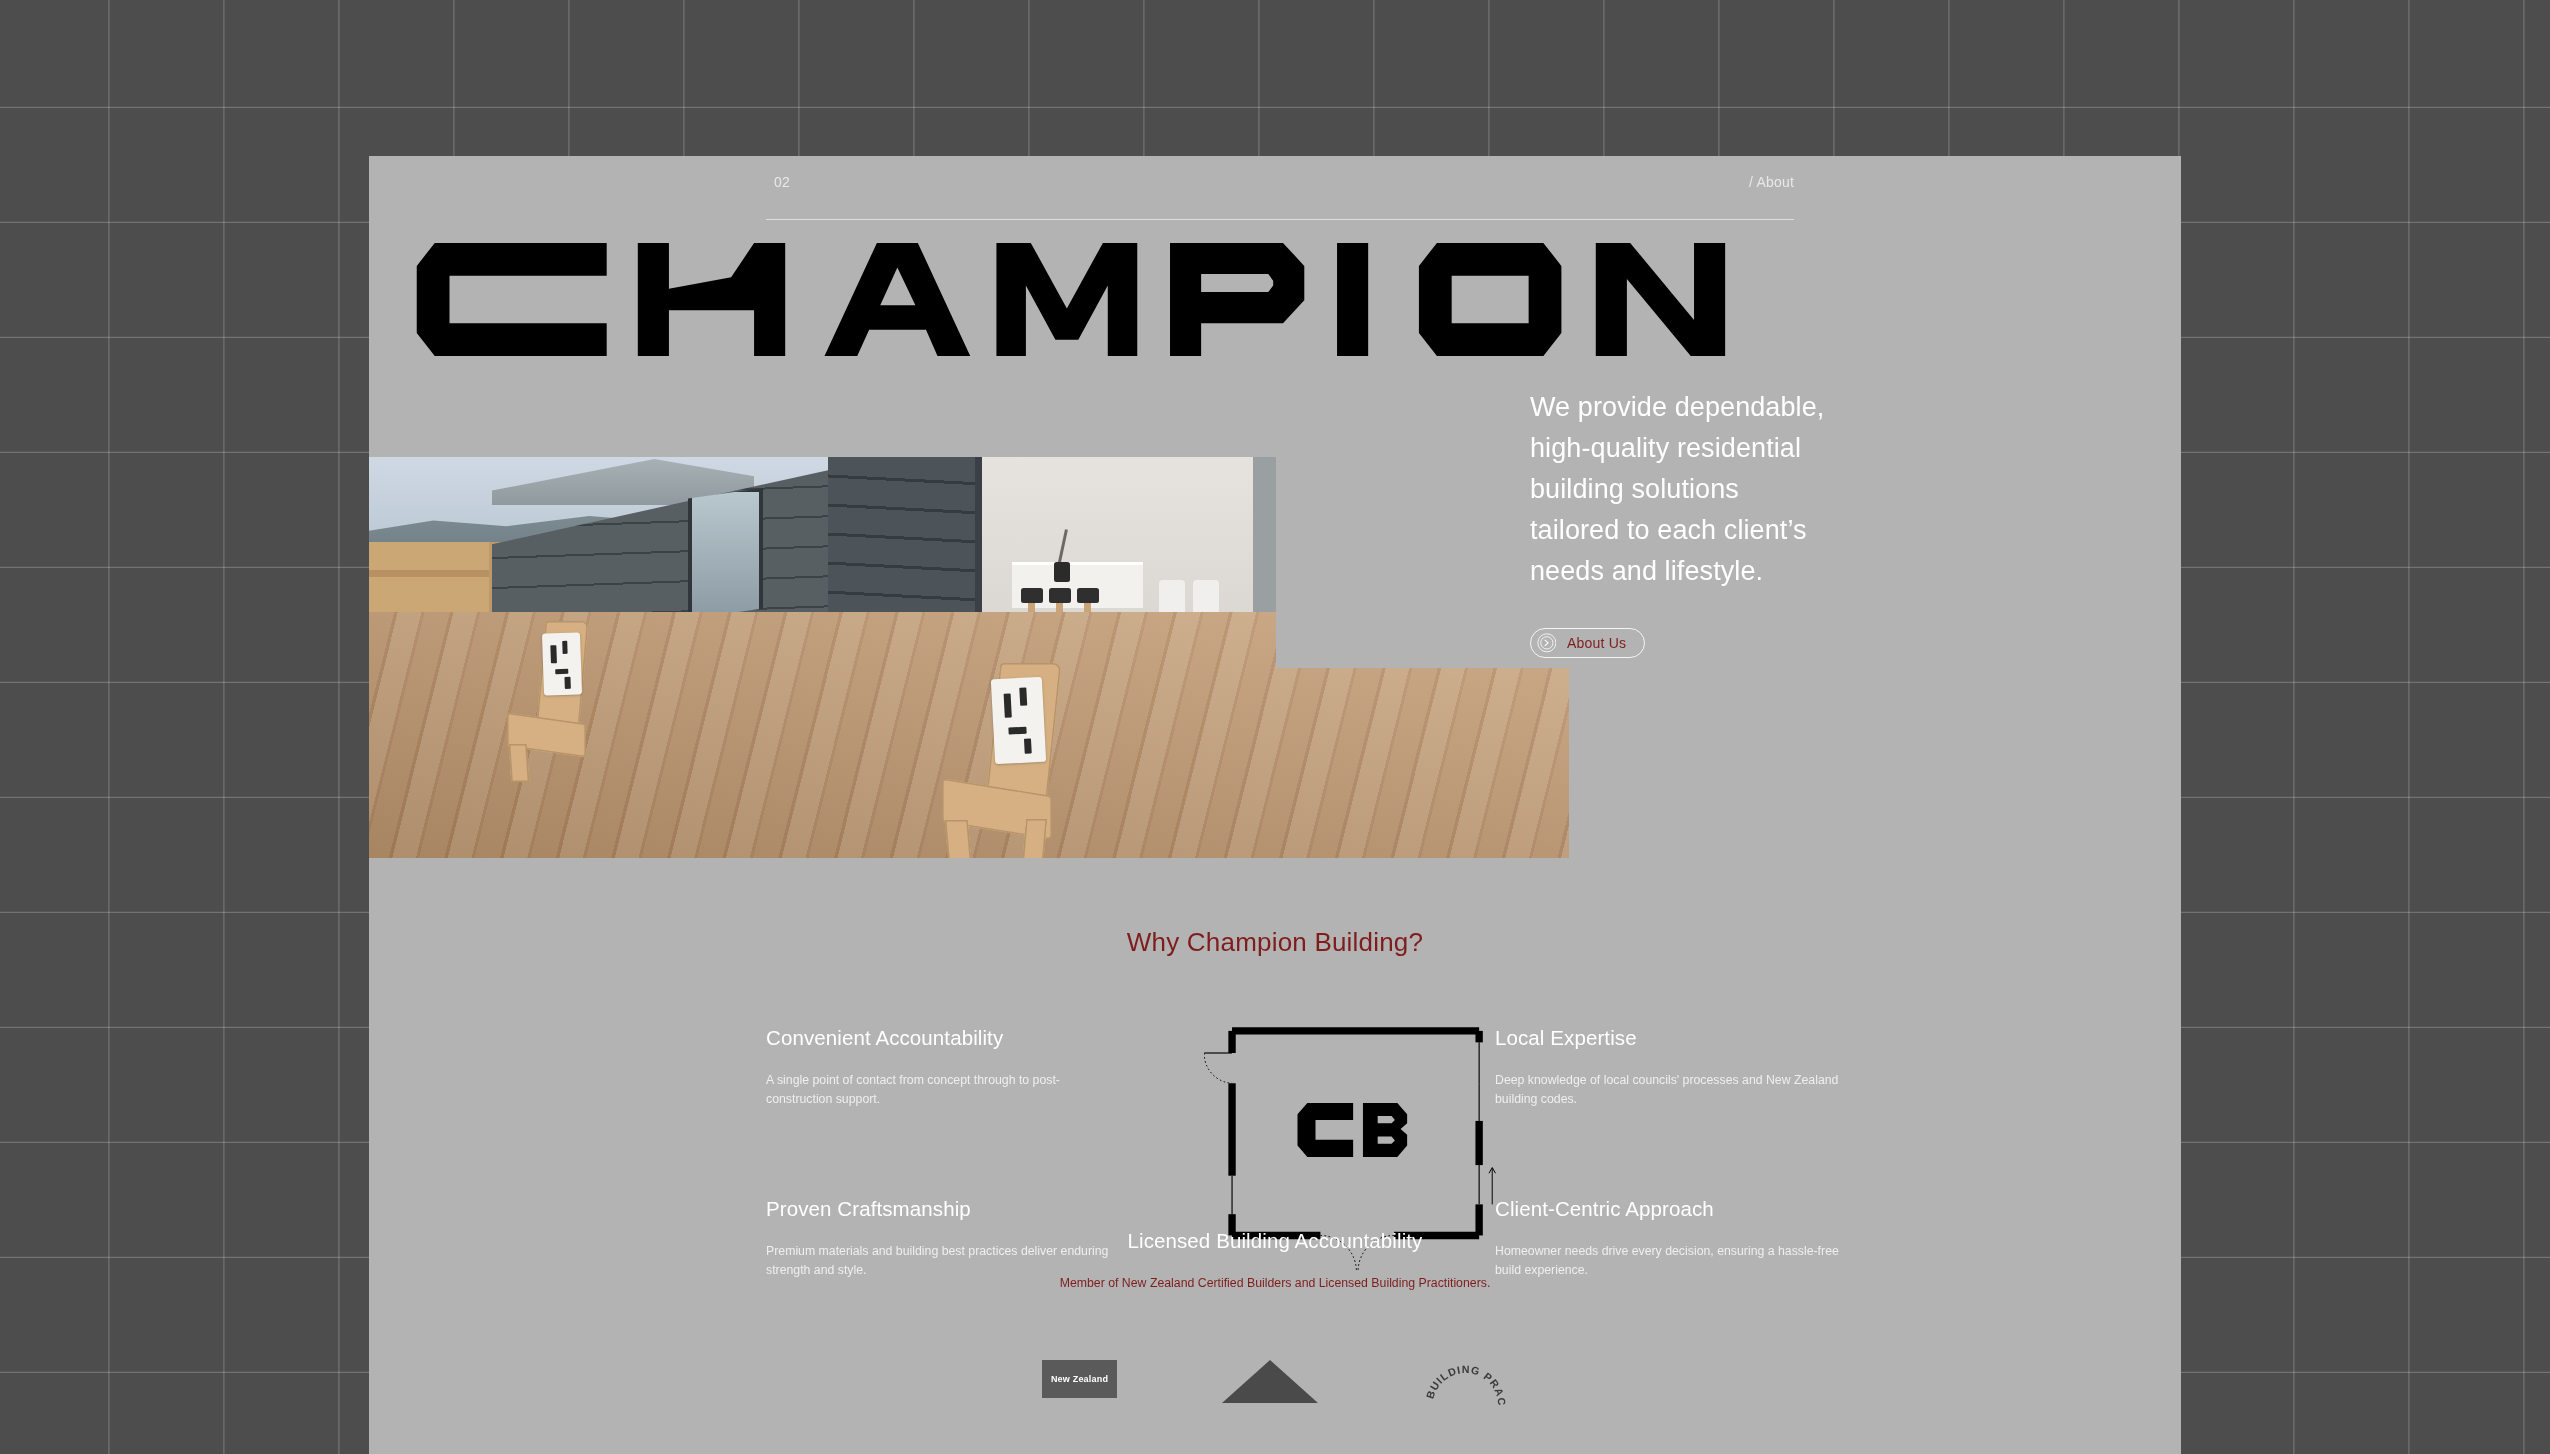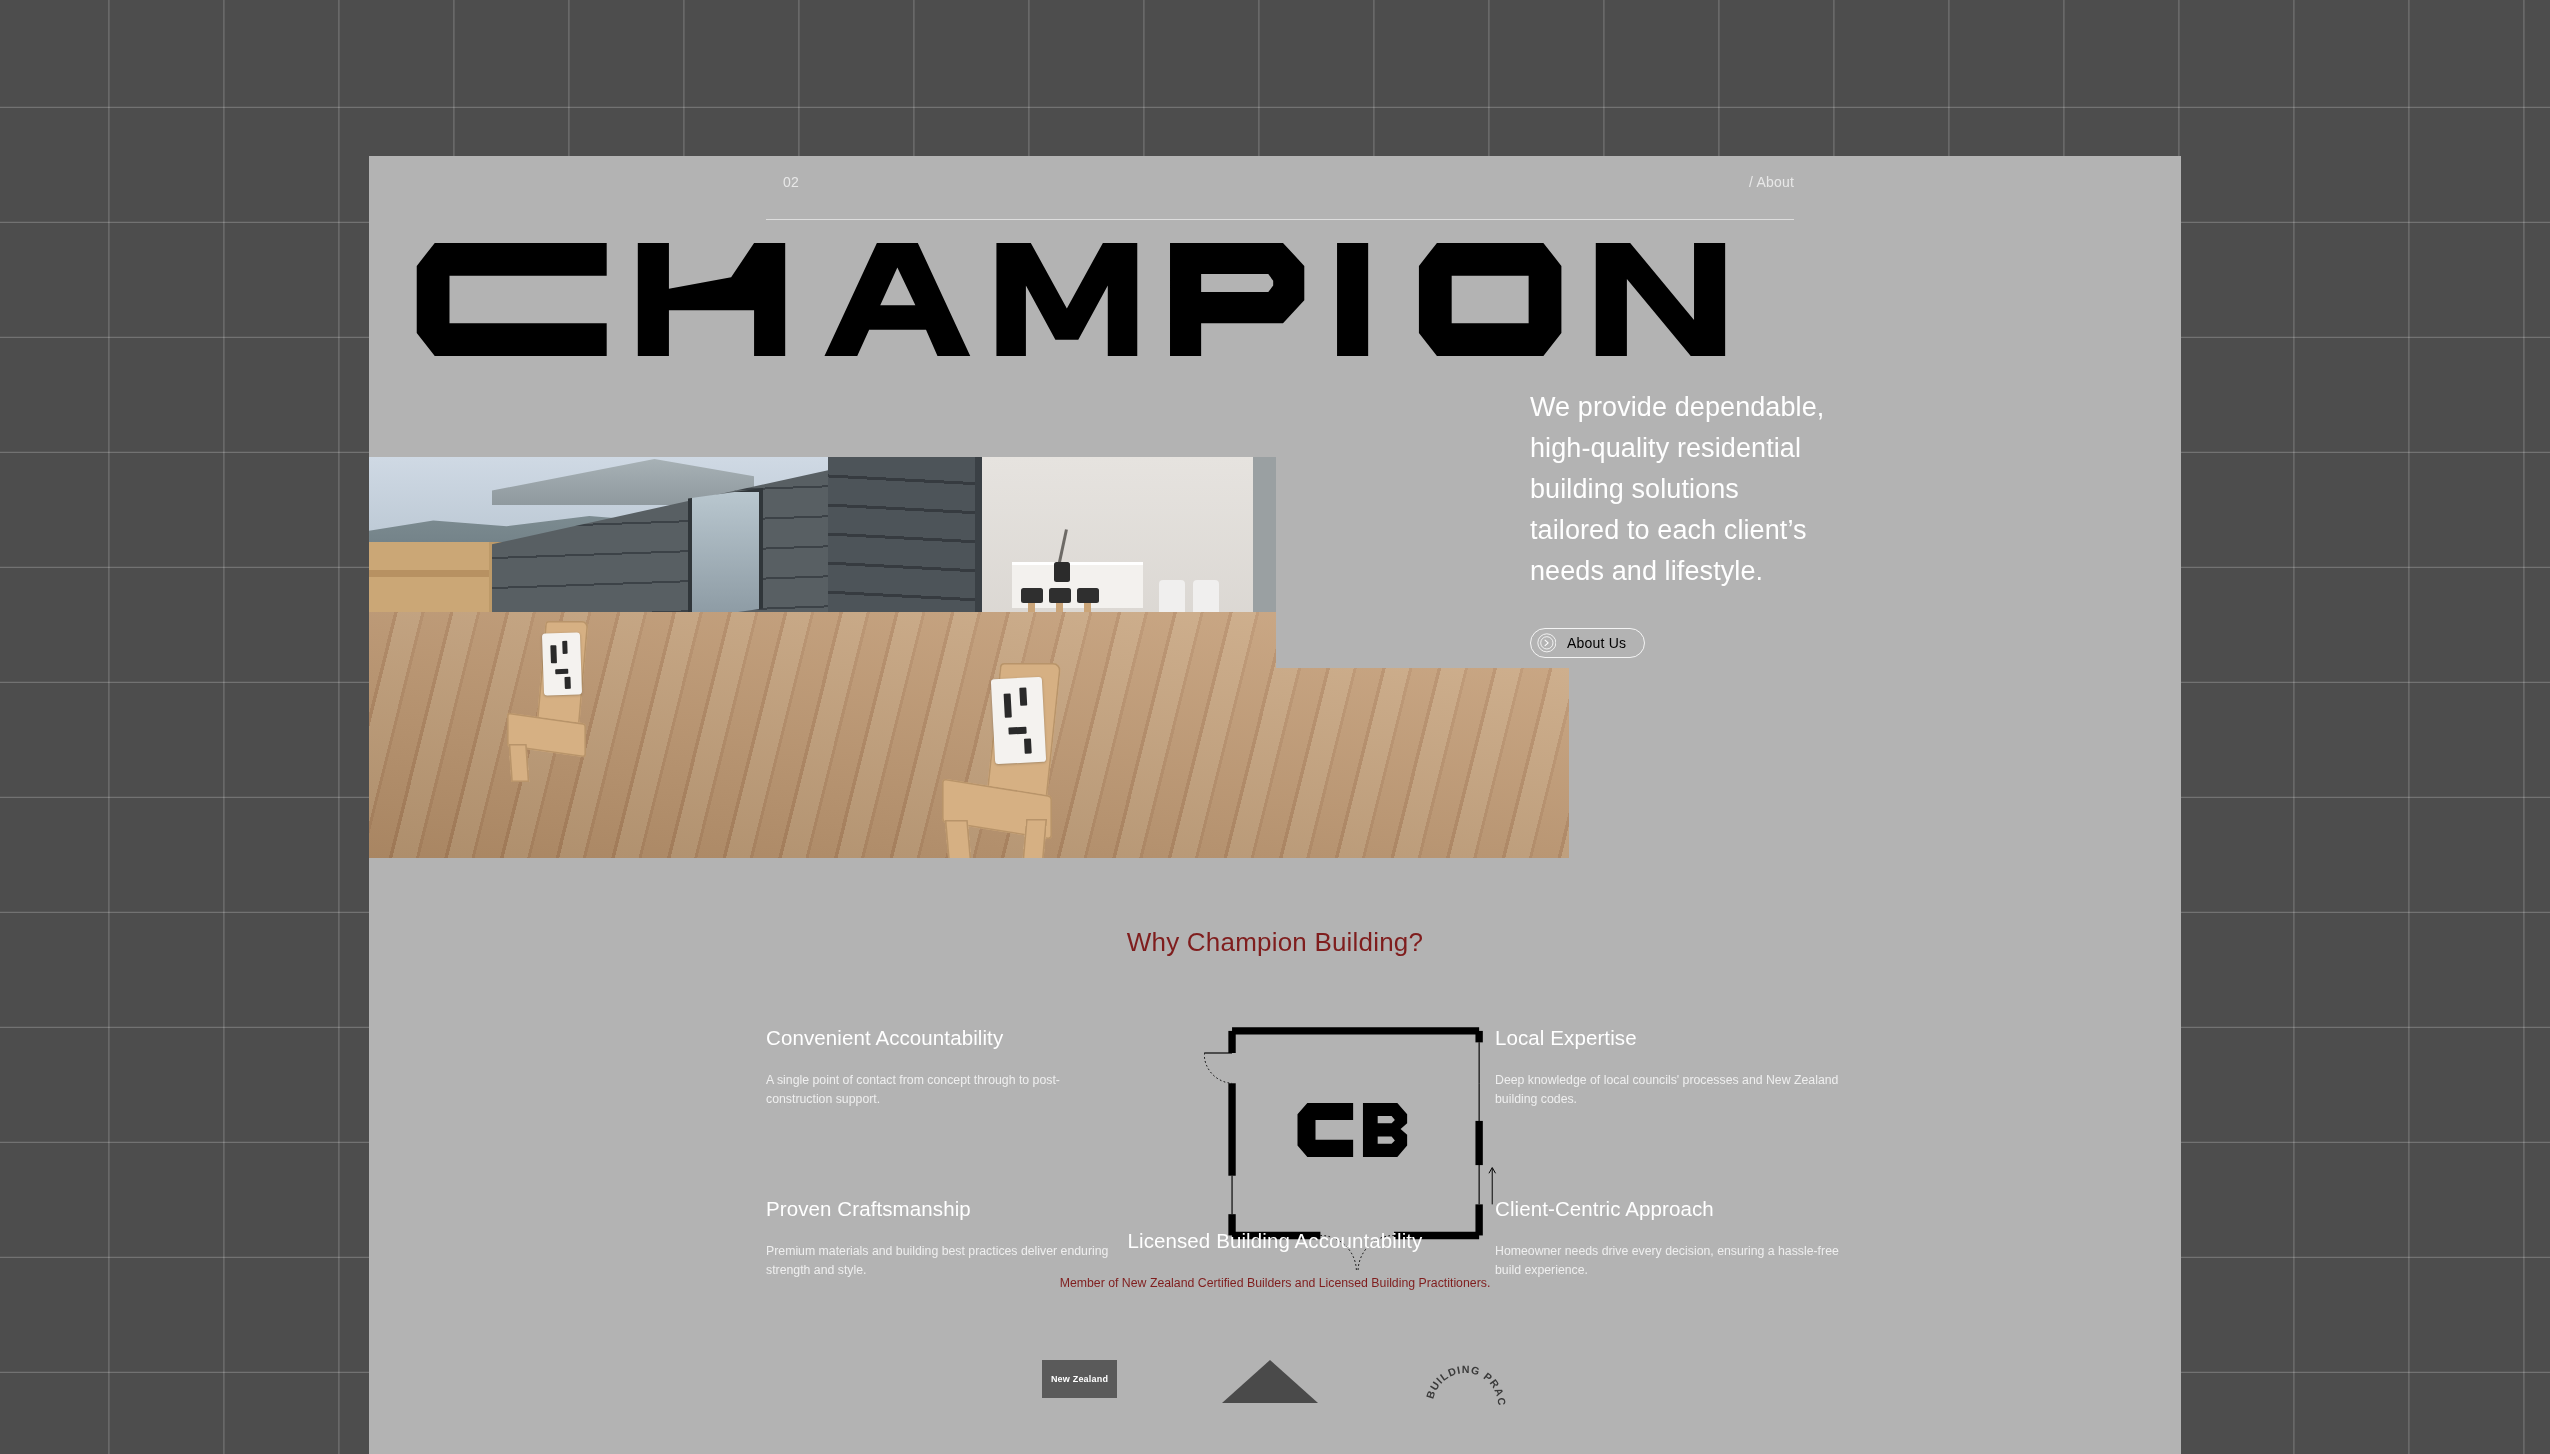--- a/index.html
+++ b/index.html
@@ -30,21 +30,21 @@
   
   #hdr {
     position:absolute; left:397px; top:0; width:1028px; height:64px;
     border-bottom:0.8px solid rgba(255,255,255,0.55);
   }
   #hdr .lbl {
     position:absolute; top:18px;
     font-size:14px; color:#e8e8e8; letter-spacing:0.2px;
     font-family:"Liberation Sans", sans-serif;
   }
-  #hdr .lbl.left  { left:17px; }
+  #hdr .lbl.left  { left:8px; }
   #hdr .lbl.right { right:0;text-align:center; }
 
   
   #wordmark {
     position:absolute; left:33px; top:82px; width:1744px; height:123px;
     pointer-events:none;
   }
   #wordmark svg { display:block; width:100%; height:100%; }
 
   
@@ -199,21 +199,21 @@
     height:29.5px; padding:0 18px 0 5.7px;
     border:0.8px solid rgba(255,255,255,.85);
     border-radius:16.4px; background:transparent;
     cursor:pointer;
   }
   #btnAbout .ico {
     width:19.7px; height:19.7px; flex:0 0 19.7px;
     position:relative;
   }
   #btnAbout .ico svg { display:block; }
-  #btnAbout .txt { font-size:14px; color:#000000; letter-spacing:0.2px; }
+  #btnAbout .txt { font-size:14px; color:#7f1d1d; letter-spacing:0.2px; }
 
   
   #whyTitle {
     position:absolute; left:0; top:771px; width:100%;
     text-align:center; font-size:26px; color:#7f1d1d; font-weight:400;
     letter-spacing:0.2px;
   }
 
   .col { position:absolute; width:377px; }
   #colLeft  { left:397px;  top:870px; }

